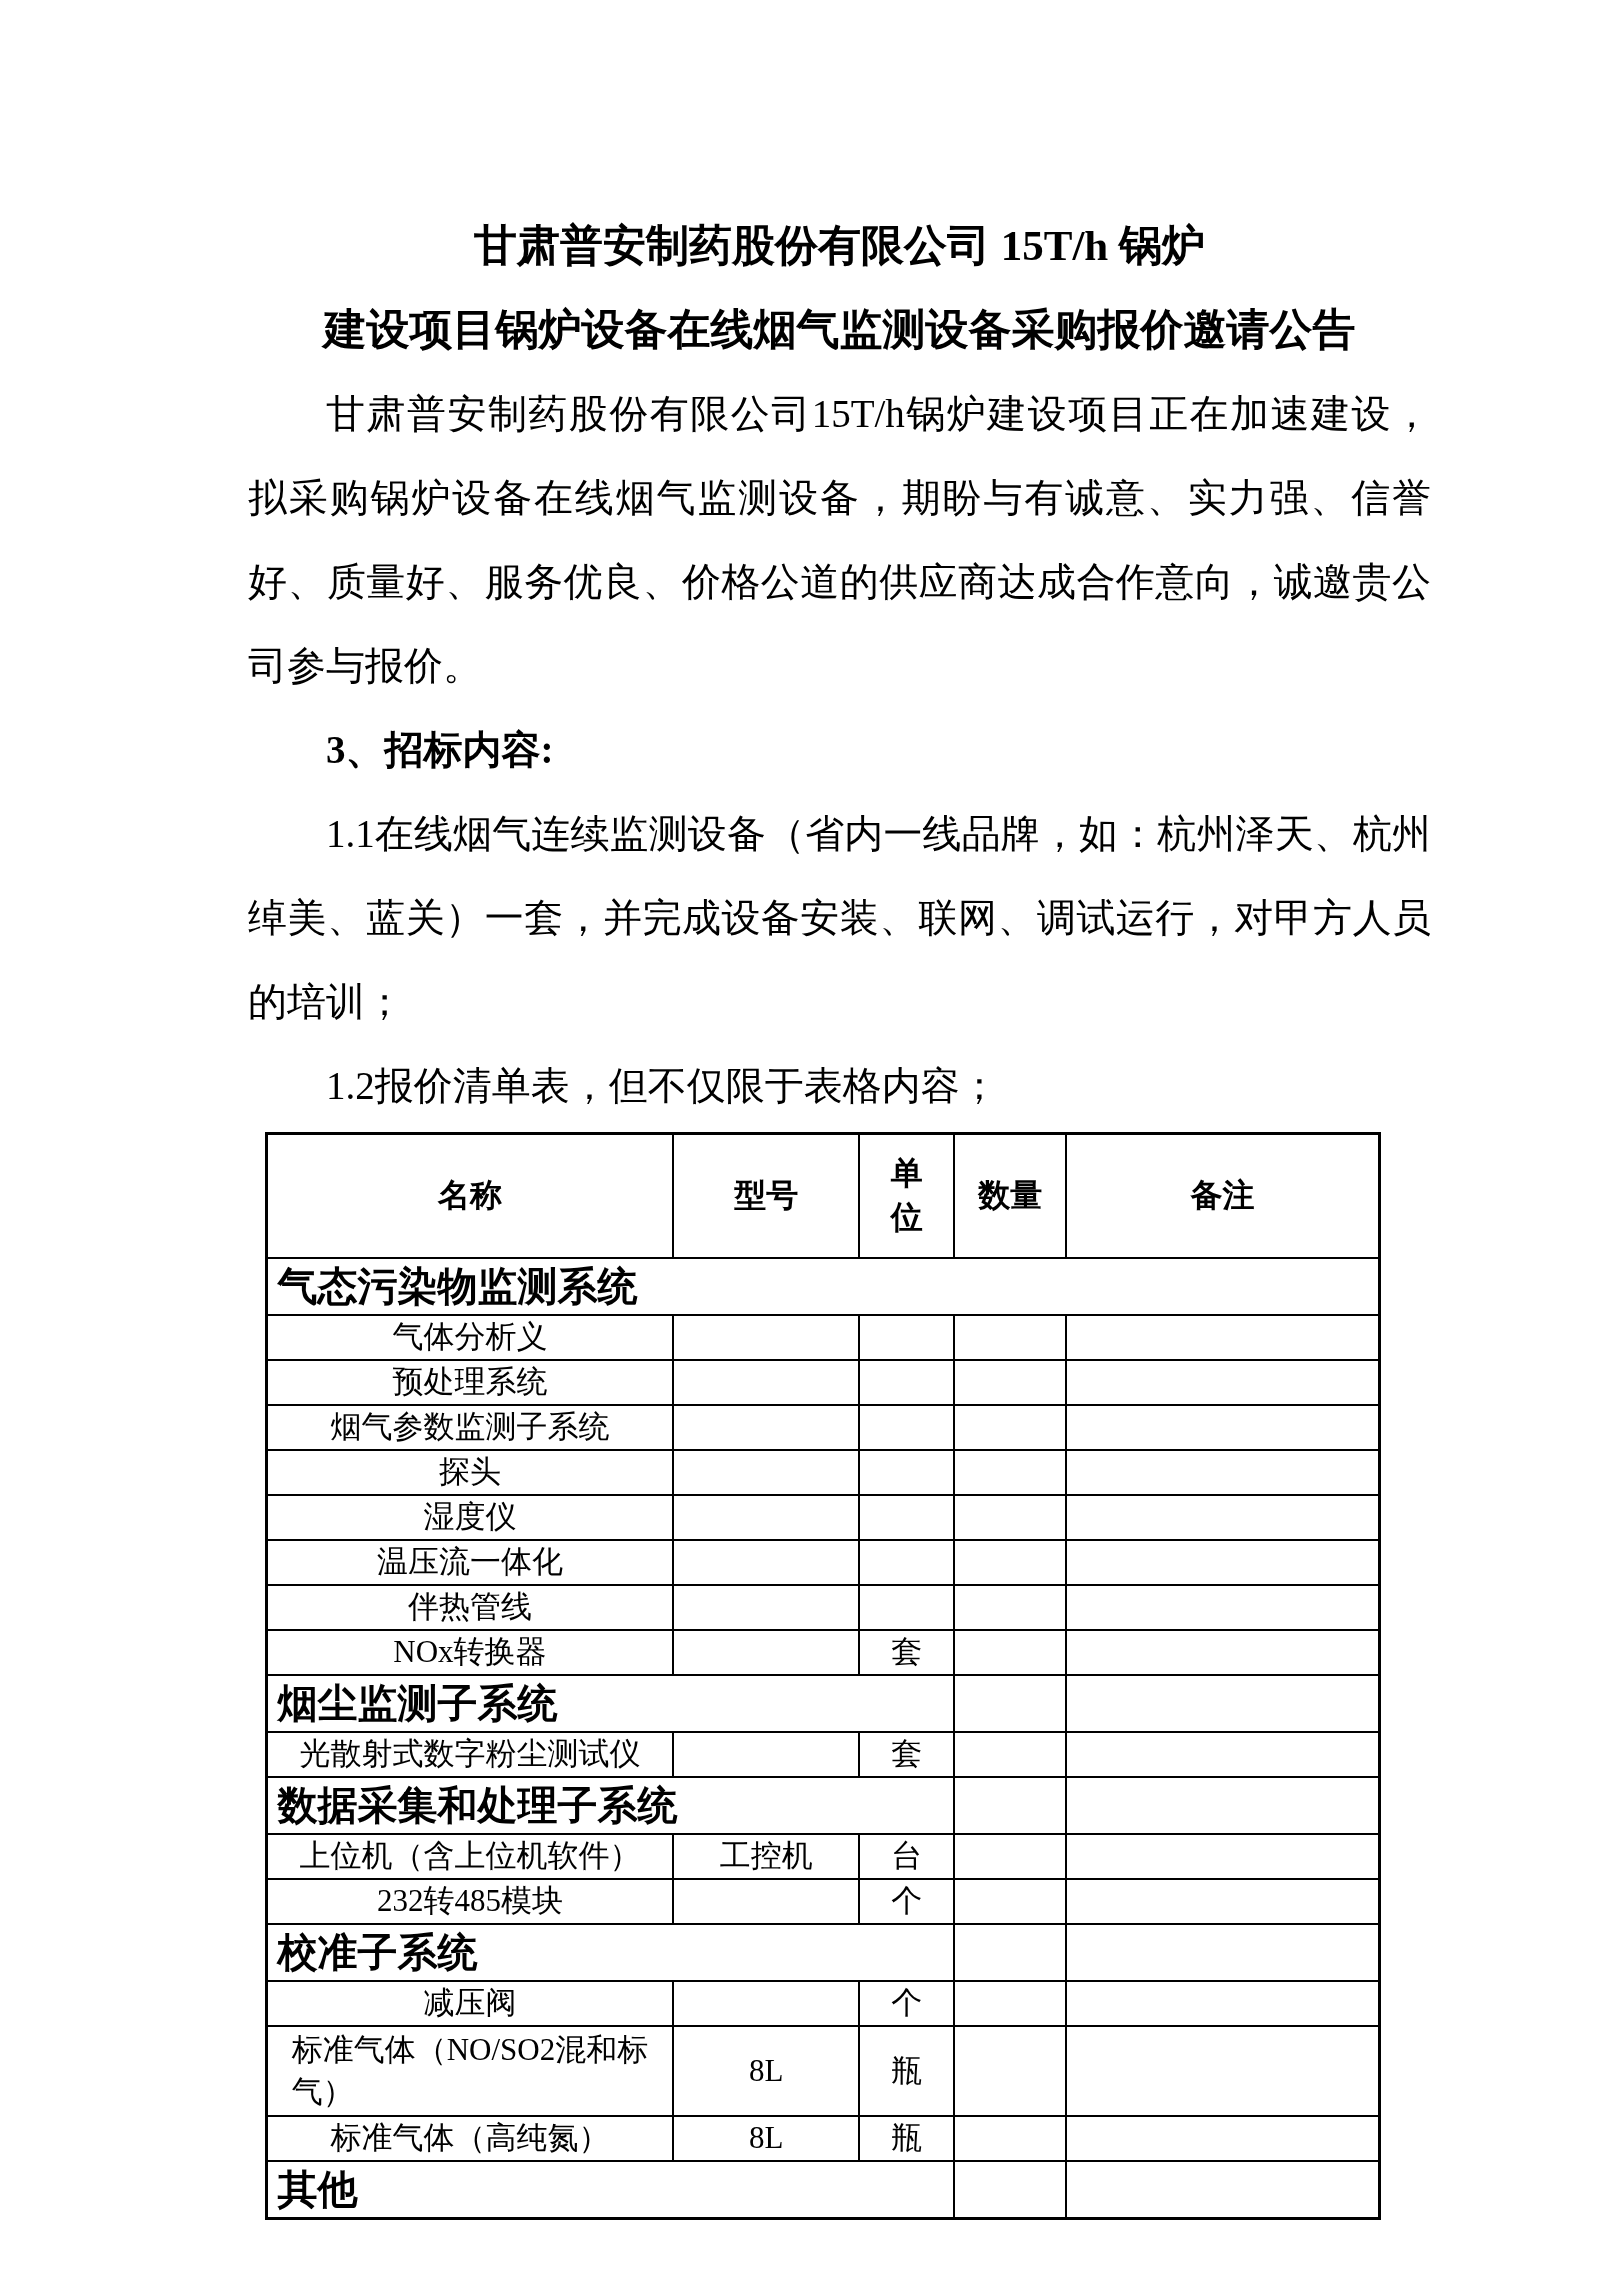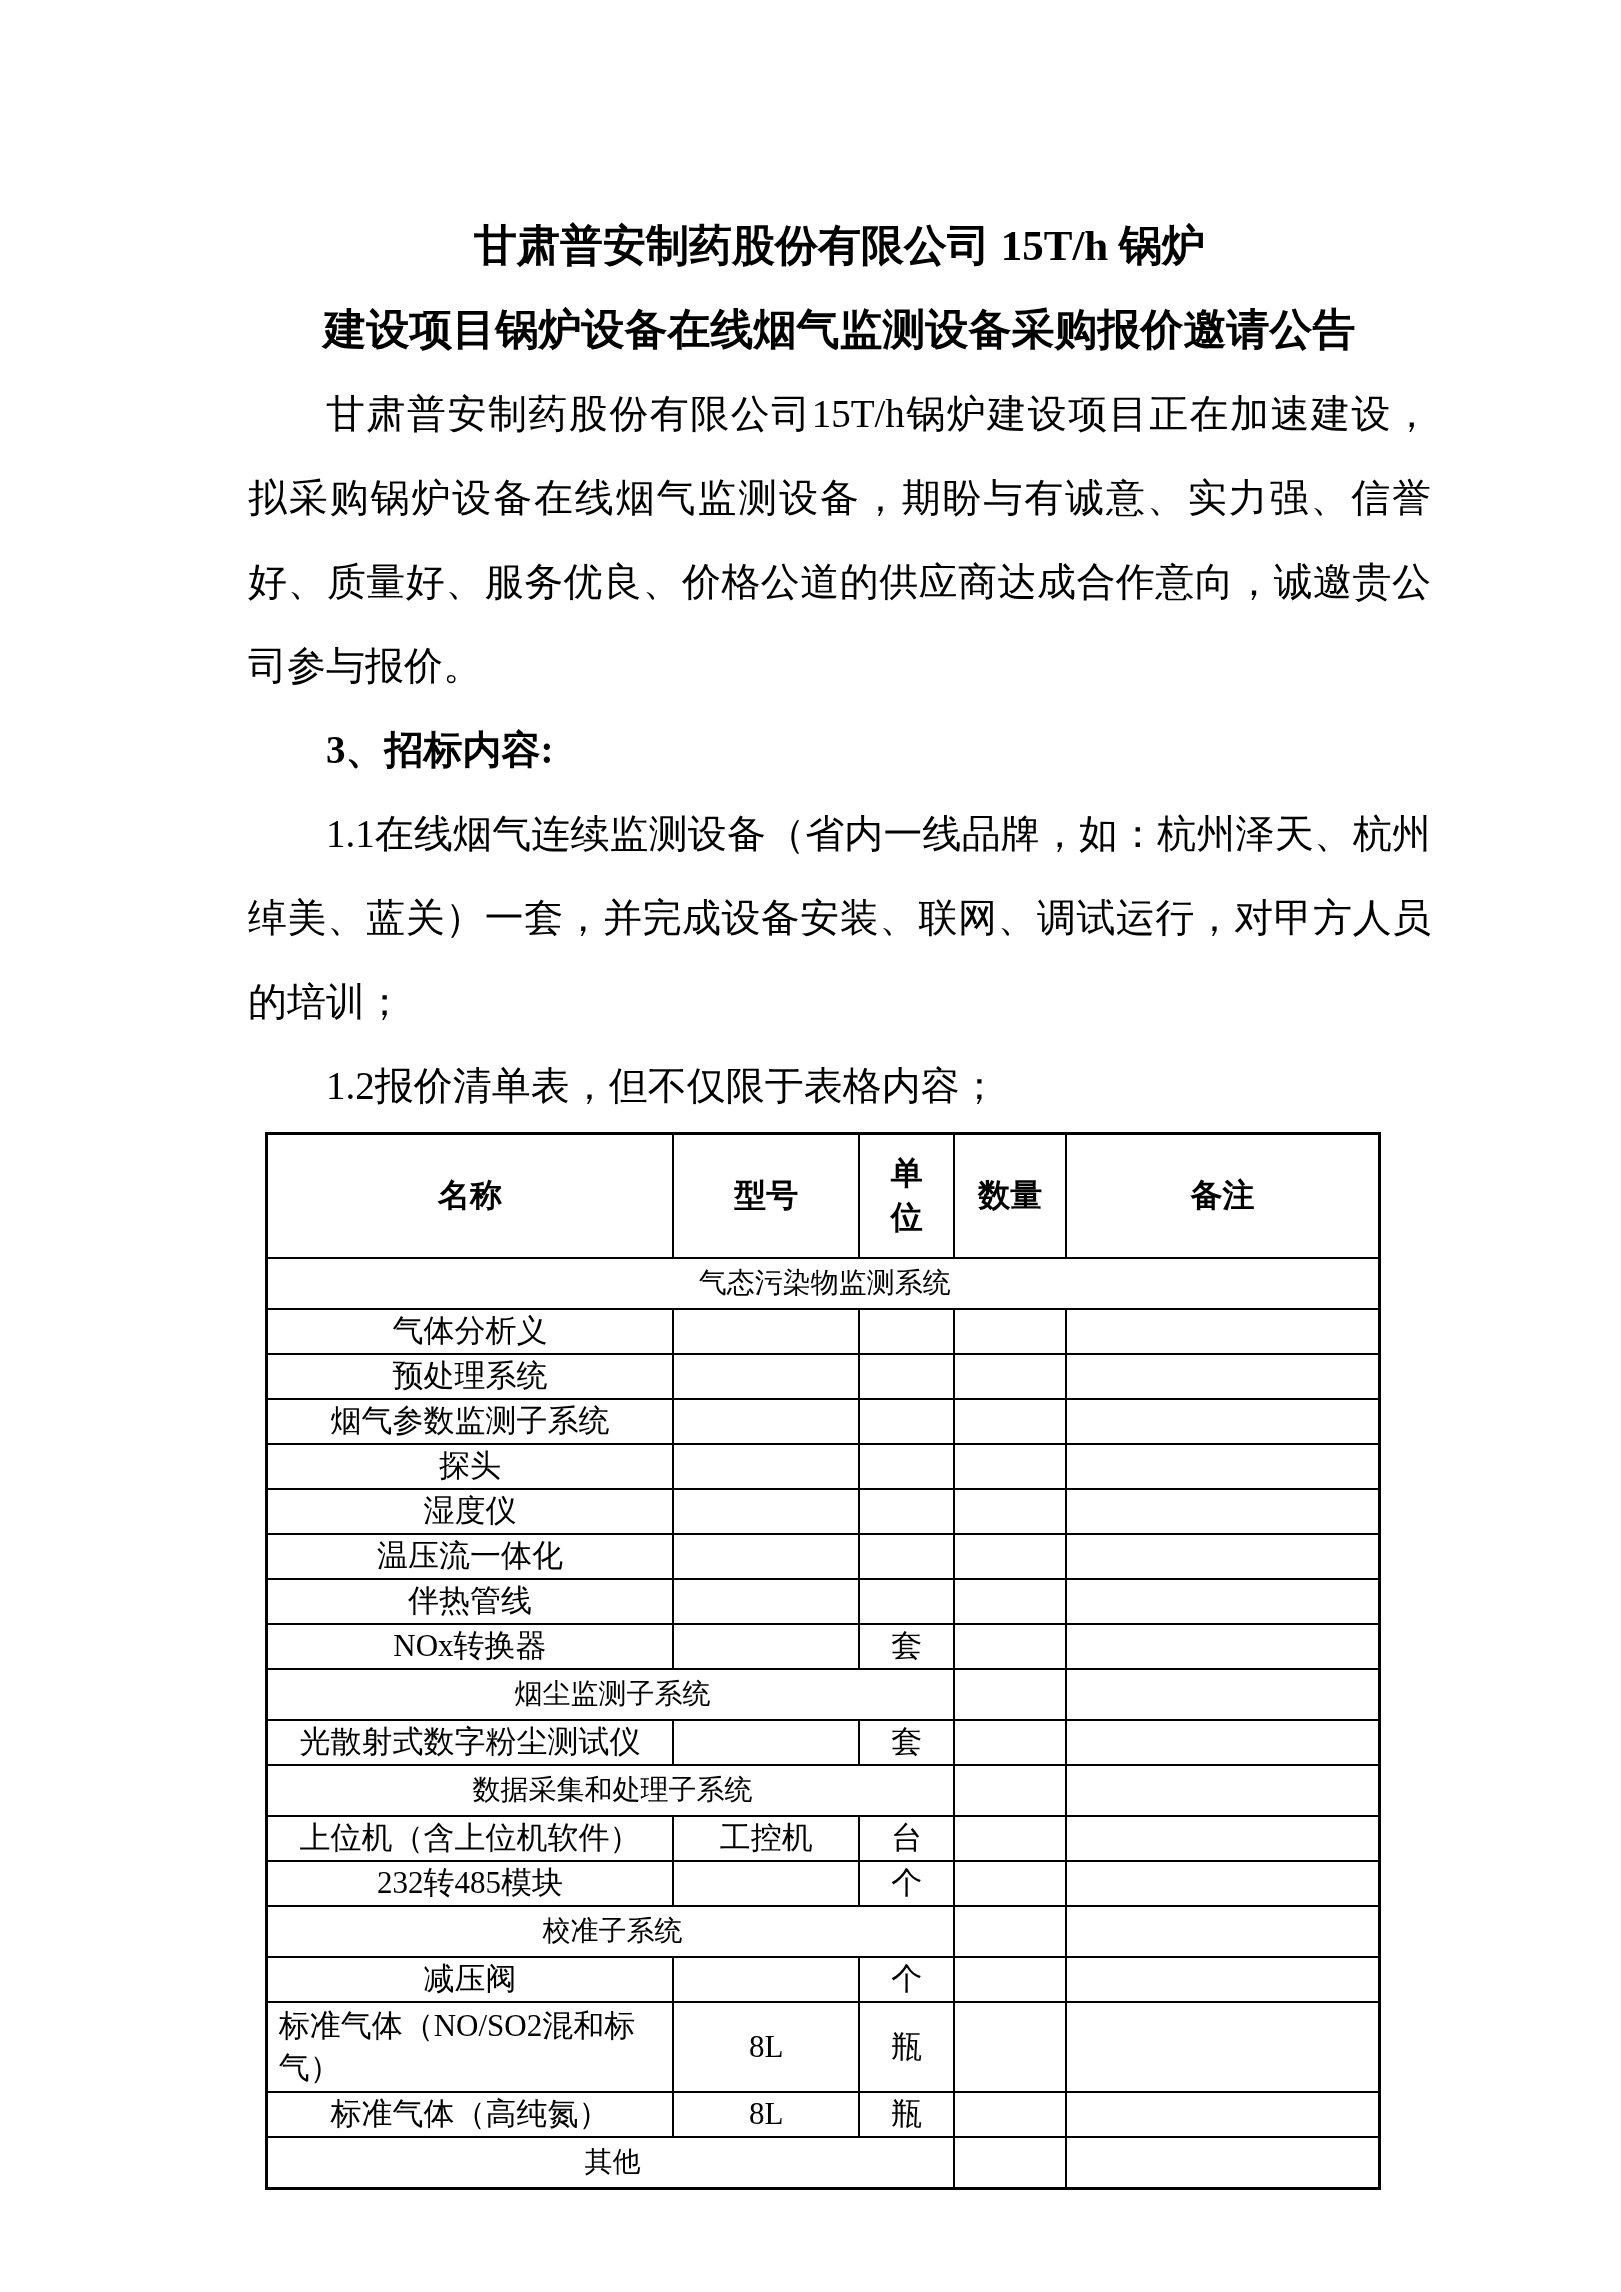--- a/index.html
+++ b/index.html
@@ -56,28 +56,28 @@
     height: 49px;
     padding: 17px;
   }
   table.quote td {
     padding: 0 5.9px;
     height: 43px;
     text-align: center;
     overflow: hidden;
   }
   table.quote tr.sec td {
-    font-size: 28px;
-    font-weight: normal;
-    text-align: center;
+    font-size: 40px;
+    font-weight: bold;
+    text-align: left;
     padding-left: 9.8px;
     height: 49px;
   }
   table.quote tr.tall td { height: 88px; }
-  table.quote td.name-left { text-align: left; padding-left: 11px; }
+  table.quote td.name-left { text-align: left; padding-left: 24px; }
 </style>
 </head>
 <body>
 
 <div class="doc">
   <div class="title-line">甘肃普安制药股份有限公司 15T/h 锅炉</div>
   <div class="title-line">建设项目锅炉设备在线烟气监测设备采购报价邀请公告</div>
 
   <p class="body-par">甘肃普安制药股份有限公司15T/h锅炉建设项目正在加速建设，拟采购锅炉设备在线烟气监测设备，期盼与有诚意、实力强、信誉好、质量好、服务优良、价格公道的供应商达成合作意向，诚邀贵公司参与报价。</p>
 

